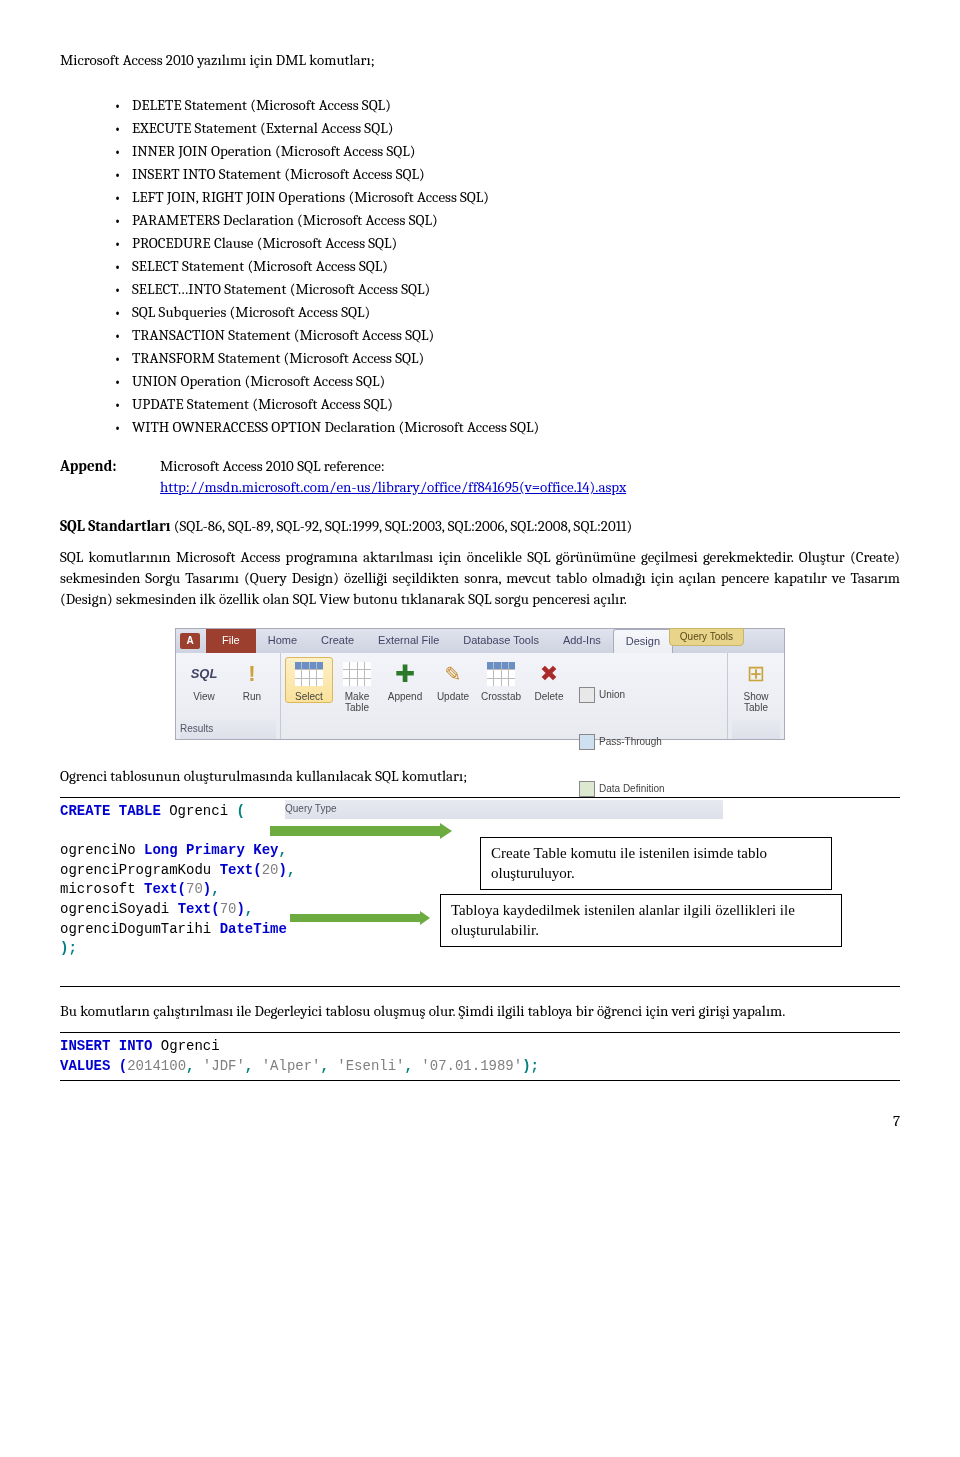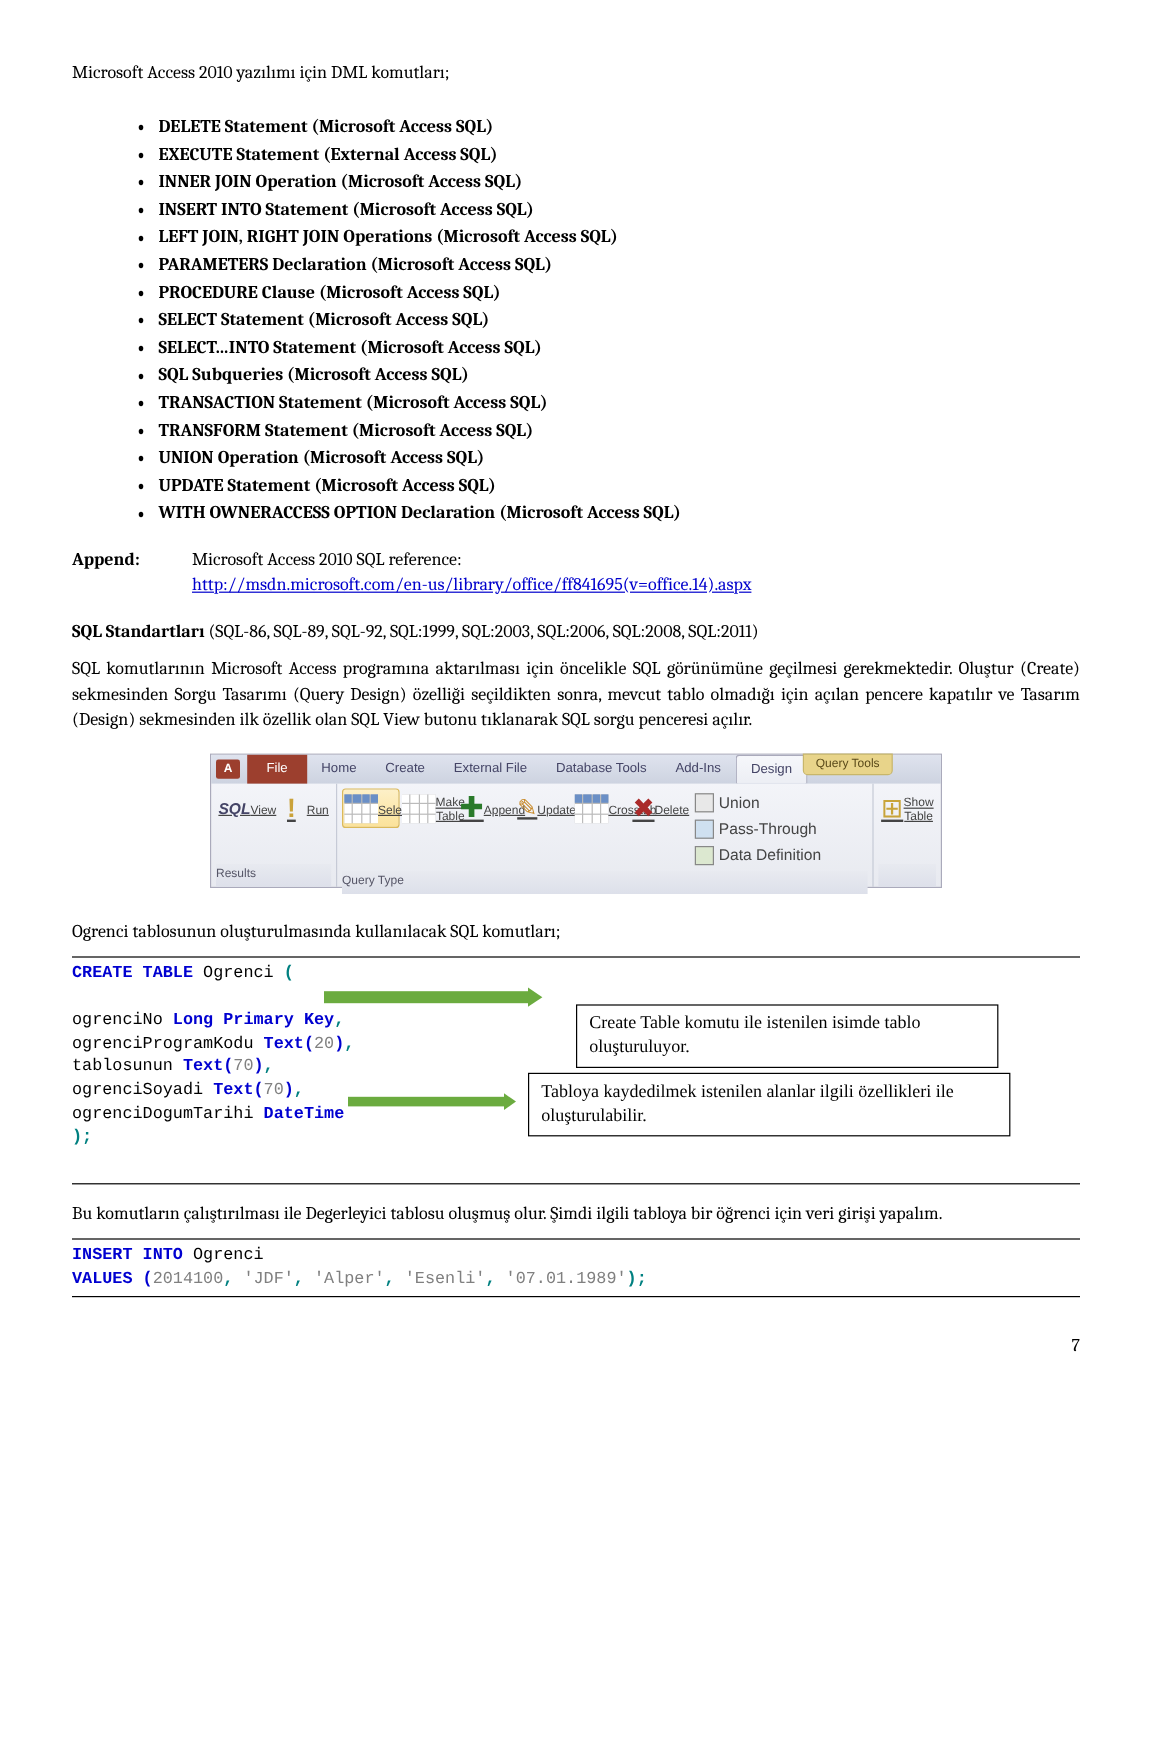--- a/index.html
+++ b/index.html
@@ -12,21 +12,20 @@
     background: #fff;
     width: 840px;
   }
   .intro {
     margin-bottom: 12px;
   }
   ul.bullets {
     margin: 24px 0 18px 0;
     padding-left: 54px;
     list-style: none;
-    font-weight: bold;
   }
   ul.bullets li {
     position: relative;
     padding-left: 18px;
     margin: 2px 0;
   }
   ul.bullets li::before {
     content: "•";
     position: absolute;
     left: 0;
@@ -119,25 +118,24 @@
     padding: 2px 4px 0 4px;
   }
   .group-icons {
     display: flex;
     flex: 1;
     align-items: flex-start;
     padding-top: 2px;
   }
   .big-btn {
     display: flex;
-    flex-direction: row;
+    flex-direction: column;
     align-items: center;
     width: 44px;
     padding: 2px 2px 0 2px;
-    text-decoration: underline;
   }
   .big-btn.sel {
     background: linear-gradient(#fdf0c8,#fbe29a);
     border: 1px solid #dbb95a;
     border-radius: 3px;
     padding: 1px 1px 0 1px;
     justify-content: space-between;
   }
   .big-btn .ic {
     width: 30px; height: 30px;
@@ -147,22 +145,23 @@
   .big-btn .lbl {
     font-size: 10px;
     text-align: center;
     line-height: 1.1;
     margin-top: 2px;
   }
   .col-btns {
     display:flex; flex-direction:column; gap:2px; padding: 2px 4px;
   }
   .row-btn {
-    display:flex; align-items:center; gap:4px; font-size:13px;
+    display:flex; align-items:center; gap:4px; font-size:10px;
     padding: 1px 2px;
+    margin-top: 27px;
   }
   .mini-ic { width:14px; height:14px; border:1px solid #888; display:inline-block; }
   .group-label {
     font-size: 10px;
     color: #556;
     padding: 2px 0 3px 0;
     background: linear-gradient(#e8eaf0,#dde0ea);
   }
   .sql-text { font-weight:bold; font-style:italic; font-size:13px; color:#446;}
   .excl { color:#caa23a; font-size:22px; font-weight:bold;}
@@ -400,21 +399,21 @@
   </div>
 </div>
 
 <div class="para" style="margin-top:26px">Ogrenci tablosunun oluşturulmasında kullanılacak SQL komutları;</div>
 
 <div class="code-block cb1">
   <div class="line"><span class="kw-blue">CREATE TABLE </span><span>Ogrenci </span><span class="kw-teal">(</span></div>
   <div class="line">&nbsp;</div>
   <div class="line"><span>ogrenciNo </span><span class="kw-blue">Long Primary Key</span><span class="kw-teal">,</span></div>
   <div class="line"><span>ogrenciProgramKodu </span><span class="kw-blue">Text(</span><span class="kw-num">20</span><span class="kw-blue">)</span><span class="kw-teal">,</span></div>
-  <div class="line"><span>tablosunun </span><span class="kw-blue">Text(</span><span class="kw-num">70</span><span class="kw-blue">)</span><span class="kw-teal">,</span></div>
+  <div class="line"><span>microsoft </span><span class="kw-blue">Text(</span><span class="kw-num">70</span><span class="kw-blue">)</span><span class="kw-teal">,</span></div>
   <div class="line"><span>ogrenciSoyadi </span><span class="kw-blue">Text(</span><span class="kw-num">70</span><span class="kw-blue">)</span><span class="kw-teal">,</span></div>
   <div class="line"><span>ogrenciDogumTarihi </span><span class="kw-blue">DateTime</span></div>
   <div class="line"><span class="kw-teal">);</span></div>
 
   <div class="arrow" style="left:210px; top:28px; width:170px;"></div>
   <div class="callout" style="left:420px; top:14px; width:330px;margin-top:25px;">Create Table komutu ile istenilen isimde tablo oluşturuluyor.</div>
 
   <div class="arrow2" style="left:230px; top:116px; width:130px;"></div>
   <div class="callout" style="left:380px; top:96px; width:380px;">Tabloya kaydedilmek istenilen alanlar ilgili özellikleri ile oluşturulabilir.</div>
 </div>

